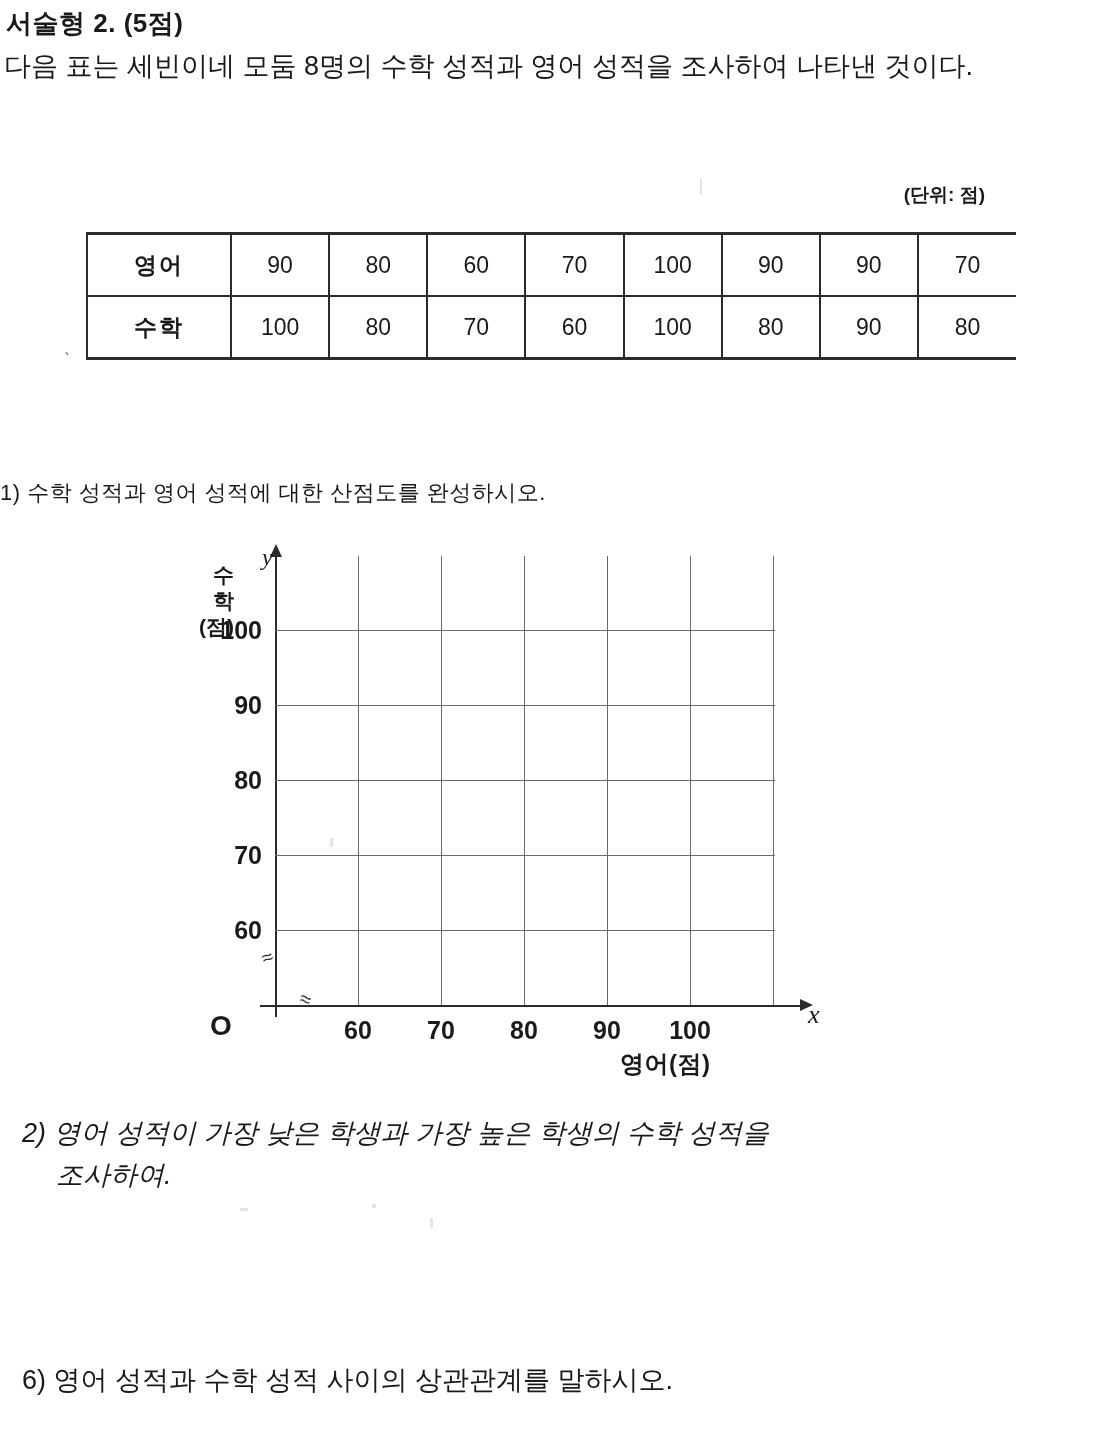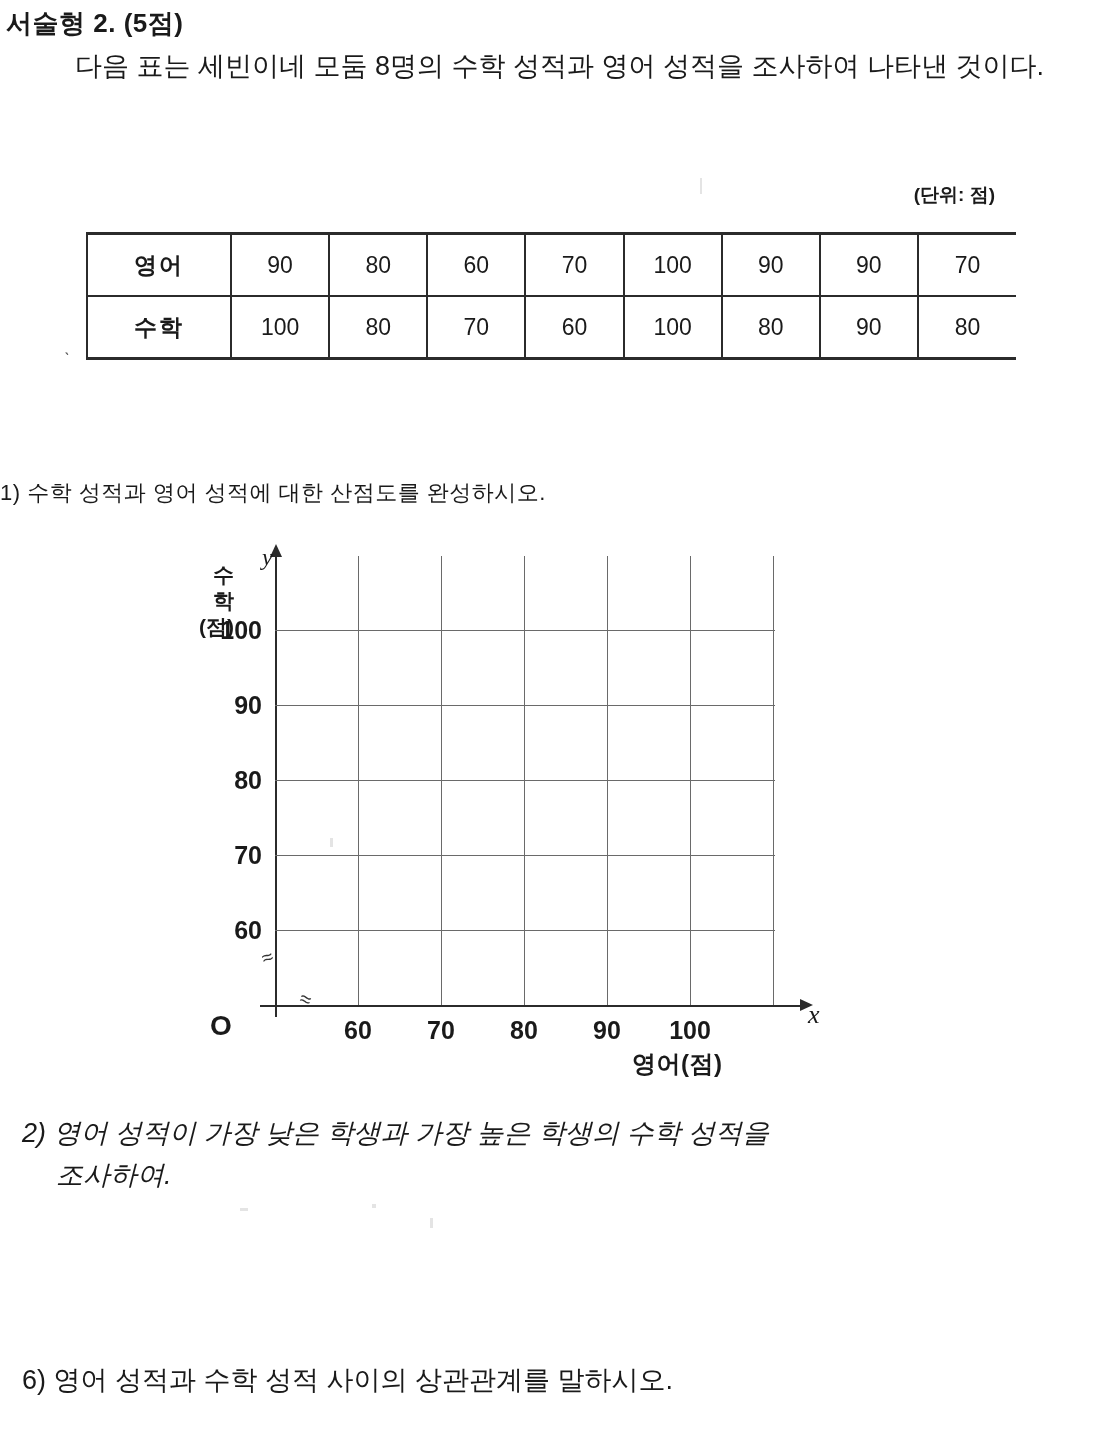--- a/index.html
+++ b/index.html
@@ -32,26 +32,25 @@
     letter-spacing: 0.5px;
   }
   .prompt {
     position: absolute;
     left: 4px;
     top: 46px;
     width: 1040px;
     font-size: 27px;
     line-height: 40px;
     font-weight: 500;
-    text-align: right;
   }
 
   .unit-note {
     position: absolute;
-    right: 104px;
+    right: 114px;
     top: 182px;
     font-size: 19px;
     font-weight: bold;
   }
 
   
   .table-wrap {
     position: absolute;
     left: 86px;
     top: 232px;
@@ -225,21 +224,20 @@
     color: #333;
     transform: rotate(18deg);
   }
   .x-axis-title {
     position: absolute;
     left: 470px;
     top: 500px;
     font-size: 24px;
     font-weight: bold;
     letter-spacing: 0.5px;
-    margin-left: 12px;
   }
 
   
   .q2 {
     position: absolute;
     left: 22px;
     top: 1112px;
     width: 1050px;
     font-size: 27px;
     line-height: 42px;

